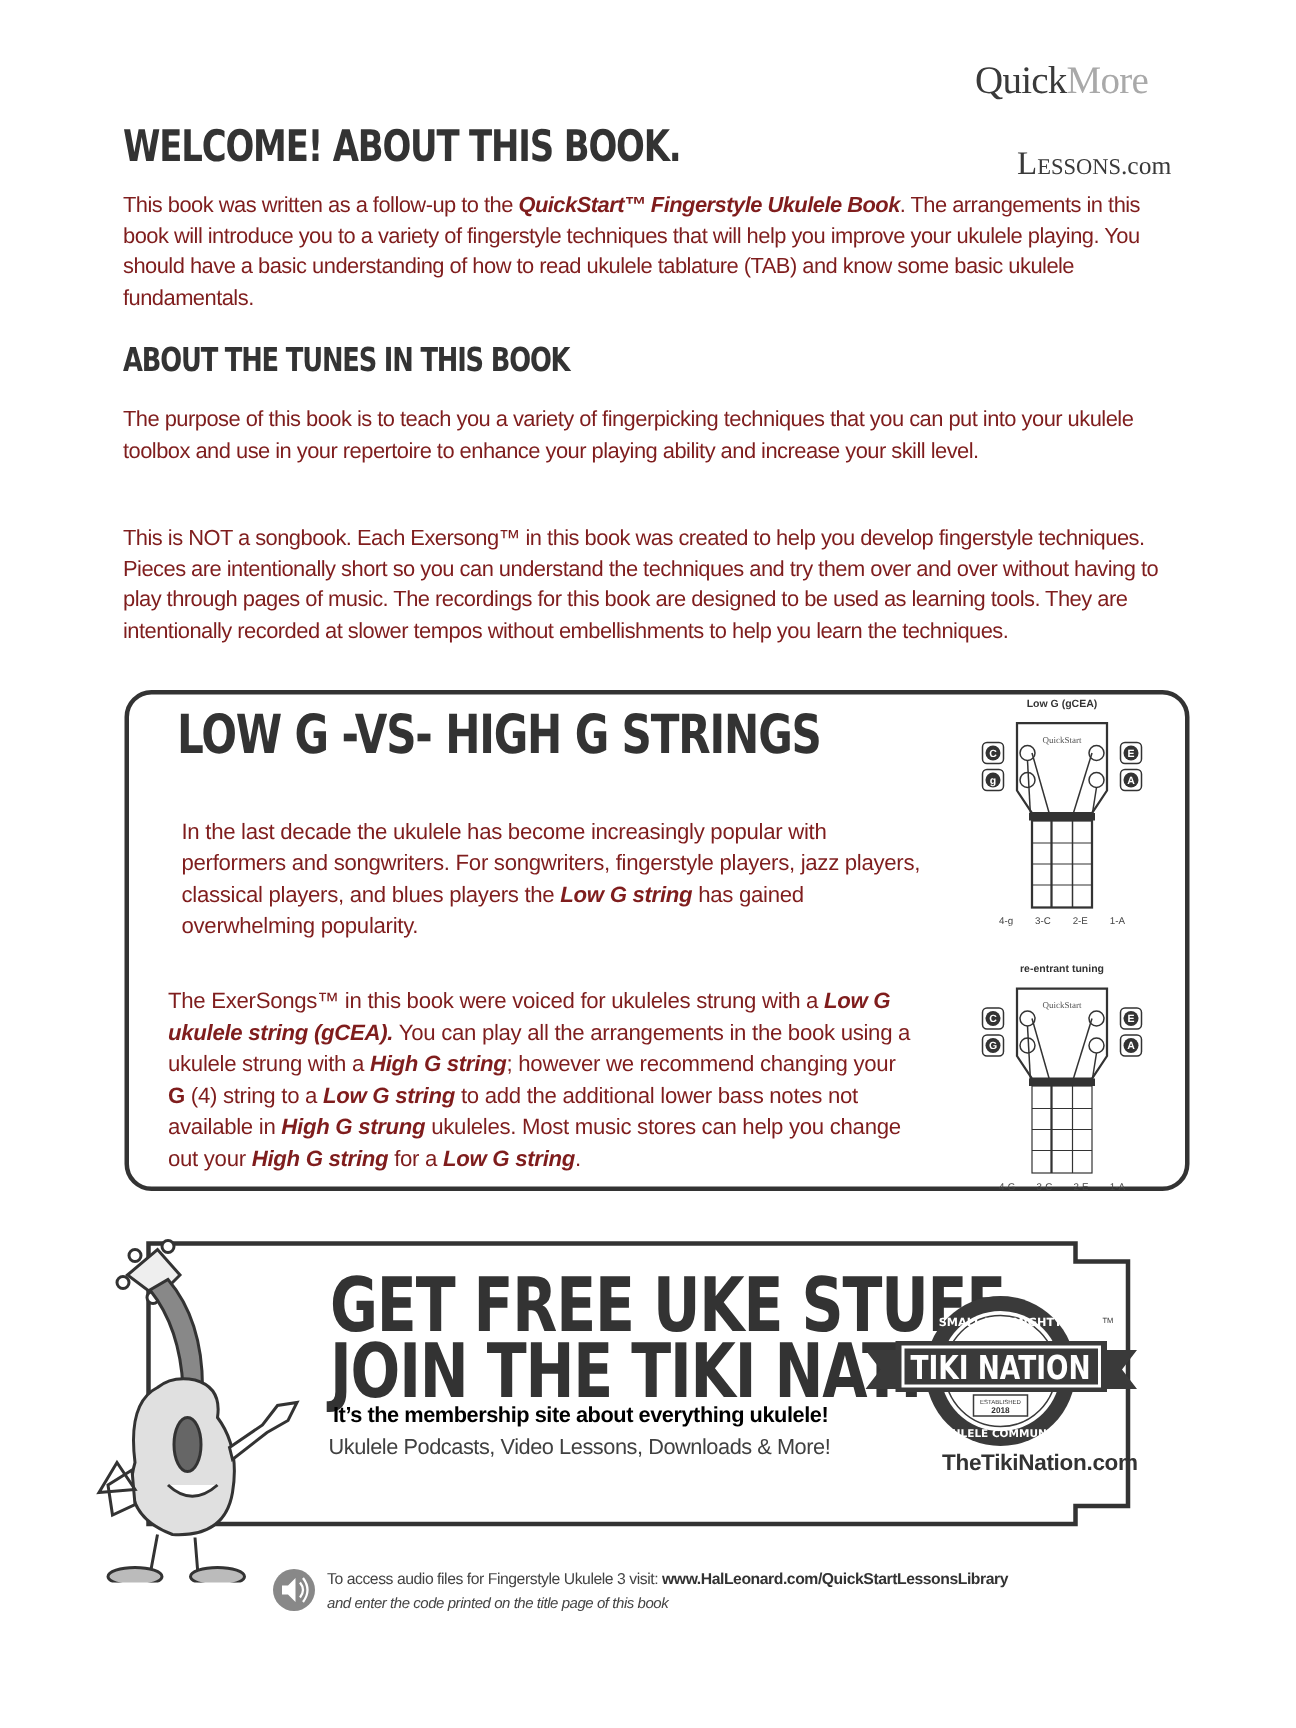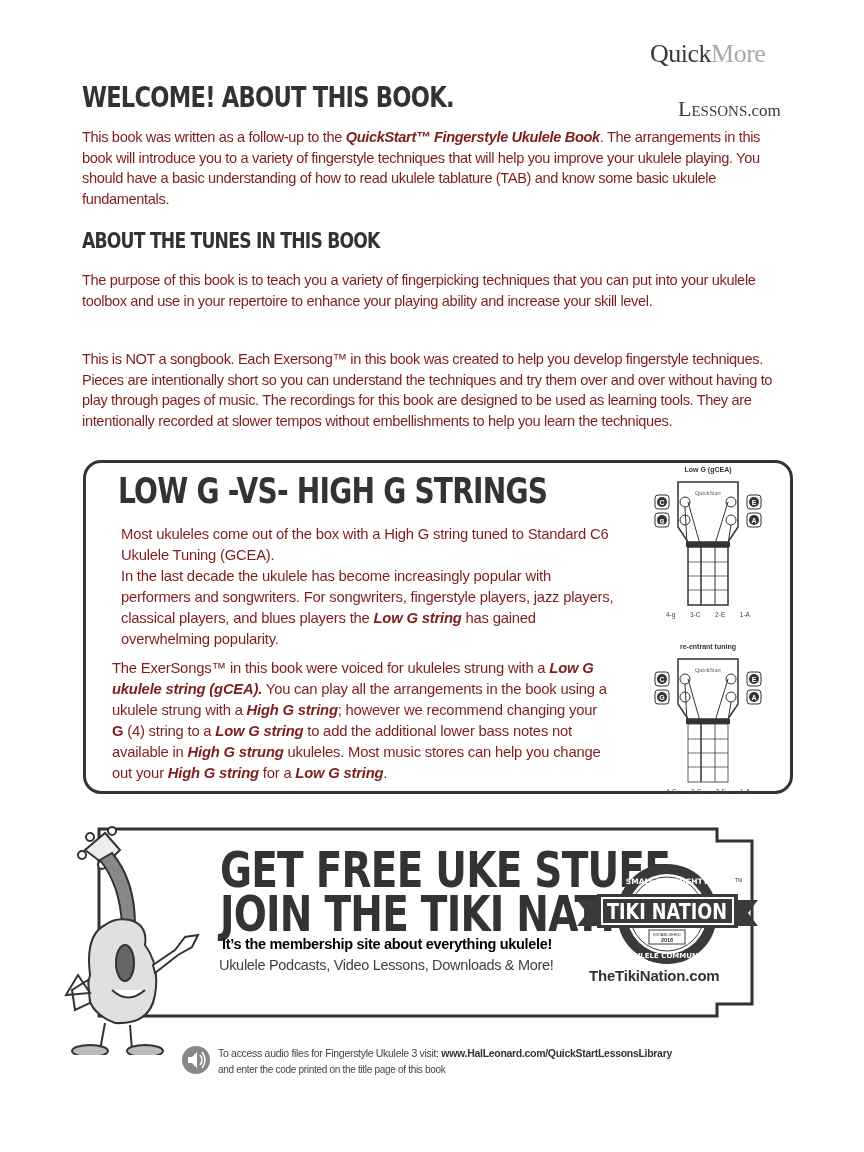--- a/index.html
+++ b/index.html
@@ -28,45 +28,45 @@
   .diag1 { left:638px; top:462px; }
   .diag2 { left:638px; top:639px; }
   .diag-title { position:absolute; top:4px; left:0; width:140px; text-align:center; font-size:7px; font-weight:bold; color:#333; }
   .diag-labels { position:absolute; top:149px; left:28px; width:84px; display:flex; justify-content:space-between; font-size:6.5px; color:#444; }
   .banner { left:97px; top:827px; width:665px; height:191px; }
   .mascot { left:60px; top:825px; width:150px; height:230px; }
   .promo-title { left:220px; top:848px; font-size:50px; line-height:44px; color:#333; }
   .promo-italic { left:222px; top:936px; font-size:14.5px; font-weight:bold; color:#000000; letter-spacing:-0.3px; }
   .promo-sub { left:219px; top:957px; font-size:14.5px; color:#404040; letter-spacing:-0.3px; }
   .tiki-badge { left:575px; top:862px; width:185px; height:105px; }
-  .tiki-url { left:589px; top:967px; font-size:15px; font-weight:bold; color:#333; letter-spacing:-0.2px; }
+  .tiki-url { left:628px; top:967px; font-size:15px; font-weight:bold; color:#333; letter-spacing:-0.2px; }
   .footer-icon { left:181px; top:1045px; width:30px; height:30px; }
   .footer-line1 { left:218px; top:1047px; font-size:10.5px; color:#444; white-space:nowrap; letter-spacing:-0.3px; }
   .footer-line1 b { color:#333;margin-top:24px; }
-  .footer-line2 { left:218px; top:1064px; font-size:10px; color:#444; white-space:nowrap; letter-spacing:-0.3px; }
+  .footer-line2 { left:218px; top:1064px; font-size:10px; color:#444; white-space:nowrap; letter-spacing:-0.3px;font-style:italic; }
 </style>
 </head>
 <body>
 
 <div class="abs logo">
   <div class="row1"><span class="quick">Quick</span><span class="start">More</span></div>
   <div class="row2"><span style="font-variant:small-caps;">Lessons</span><span class="com">.com</span></div>
 </div>
 
 <div class="abs heading h1">WELCOME!  ABOUT THIS BOOK.</div>
 <div class="abs para p1"><span>This book was written as a follow-up to the </span><em>QuickStart™ Fingerstyle Ukulele Book</em><span>. The arrangements in this book will  introduce you to a variety of fingerstyle techniques that will help you improve your ukulele playing. You should have a basic understanding of how to read ukulele tablature (TAB) and know some basic ukulele fundamentals.</span></div>
 
 <div class="abs heading h2">ABOUT THE TUNES IN THIS BOOK</div>
 <div class="abs para p2">The purpose of this book is to teach you a variety of fingerpicking techniques that you can put into your ukulele toolbox and use in your repertoire to enhance your playing ability and increase your skill level.</div>
 <div class="abs para p3">This is NOT a songbook. Each Exersong™ in this book was created to help you develop fingerstyle techniques.  Pieces are intentionally short so you can understand the techniques and try them over and over without having to play through pages of music. The recordings for this book are designed to be used as learning tools. They are intentionally recorded at slower tempos without embellishments to help you learn the techniques.</div>
 
 <div class="abs box"></div>
 <div class="abs heading box-title">LOW G -VS- HIGH G STRINGS</div>
 <div class="abs para bpara bp1">
-  <span>Most ukuleles come out of the box with a High G string tuned to Standard C6 Ukulele Tuning (GCEA).</span><br>
+  <br>
   <span>In the last decade the ukulele has become increasingly popular with performers and songwriters.  For songwriters, fingerstyle players, jazz players, classical players, and blues players the </span><span class="bi">Low G string</span><span> has gained overwhelming popularity.</span>
 </div>
 <div class="abs para bpara bp2"><span>The ExerSongs™ in this book were voiced for ukuleles strung with a  </span><span class="bi">Low G ukulele string  (gCEA).</span><span>  You can play all the arrangements in the book using a ukulele strung with a </span><span class="bi">High G string</span><span>; however we recommend changing your </span><b>G</b><span> (4) string to a  </span><span class="bi">Low G string</span><span>  to add the additional lower bass notes not available in </span><span class="bi">High G strung</span><span> ukuleles. Most music stores can help you change out your </span><span class="bi">High G string</span><span> for a </span><span class="bi">Low G string</span><span>.</span></div>
 
 <div class="abs diagram diag1">
   <div class="diag-title">Low G (gCEA)</div>
   <svg width="140" height="150" viewBox="0 0 140 150" style="position:absolute;top:0;left:0;">
     <path d="M40 20 L100 20 L100 65 L90 80 L50 80 L40 65 Z" fill="#fff" stroke="#333" stroke-width="1.5"></path>
     <text x="70" y="33" font-size="6" text-anchor="middle" fill="#555" font-family="Liberation Serif, serif">QuickStart</text>
     <circle cx="47" cy="40" r="5" fill="#fff" stroke="#333"></circle>

